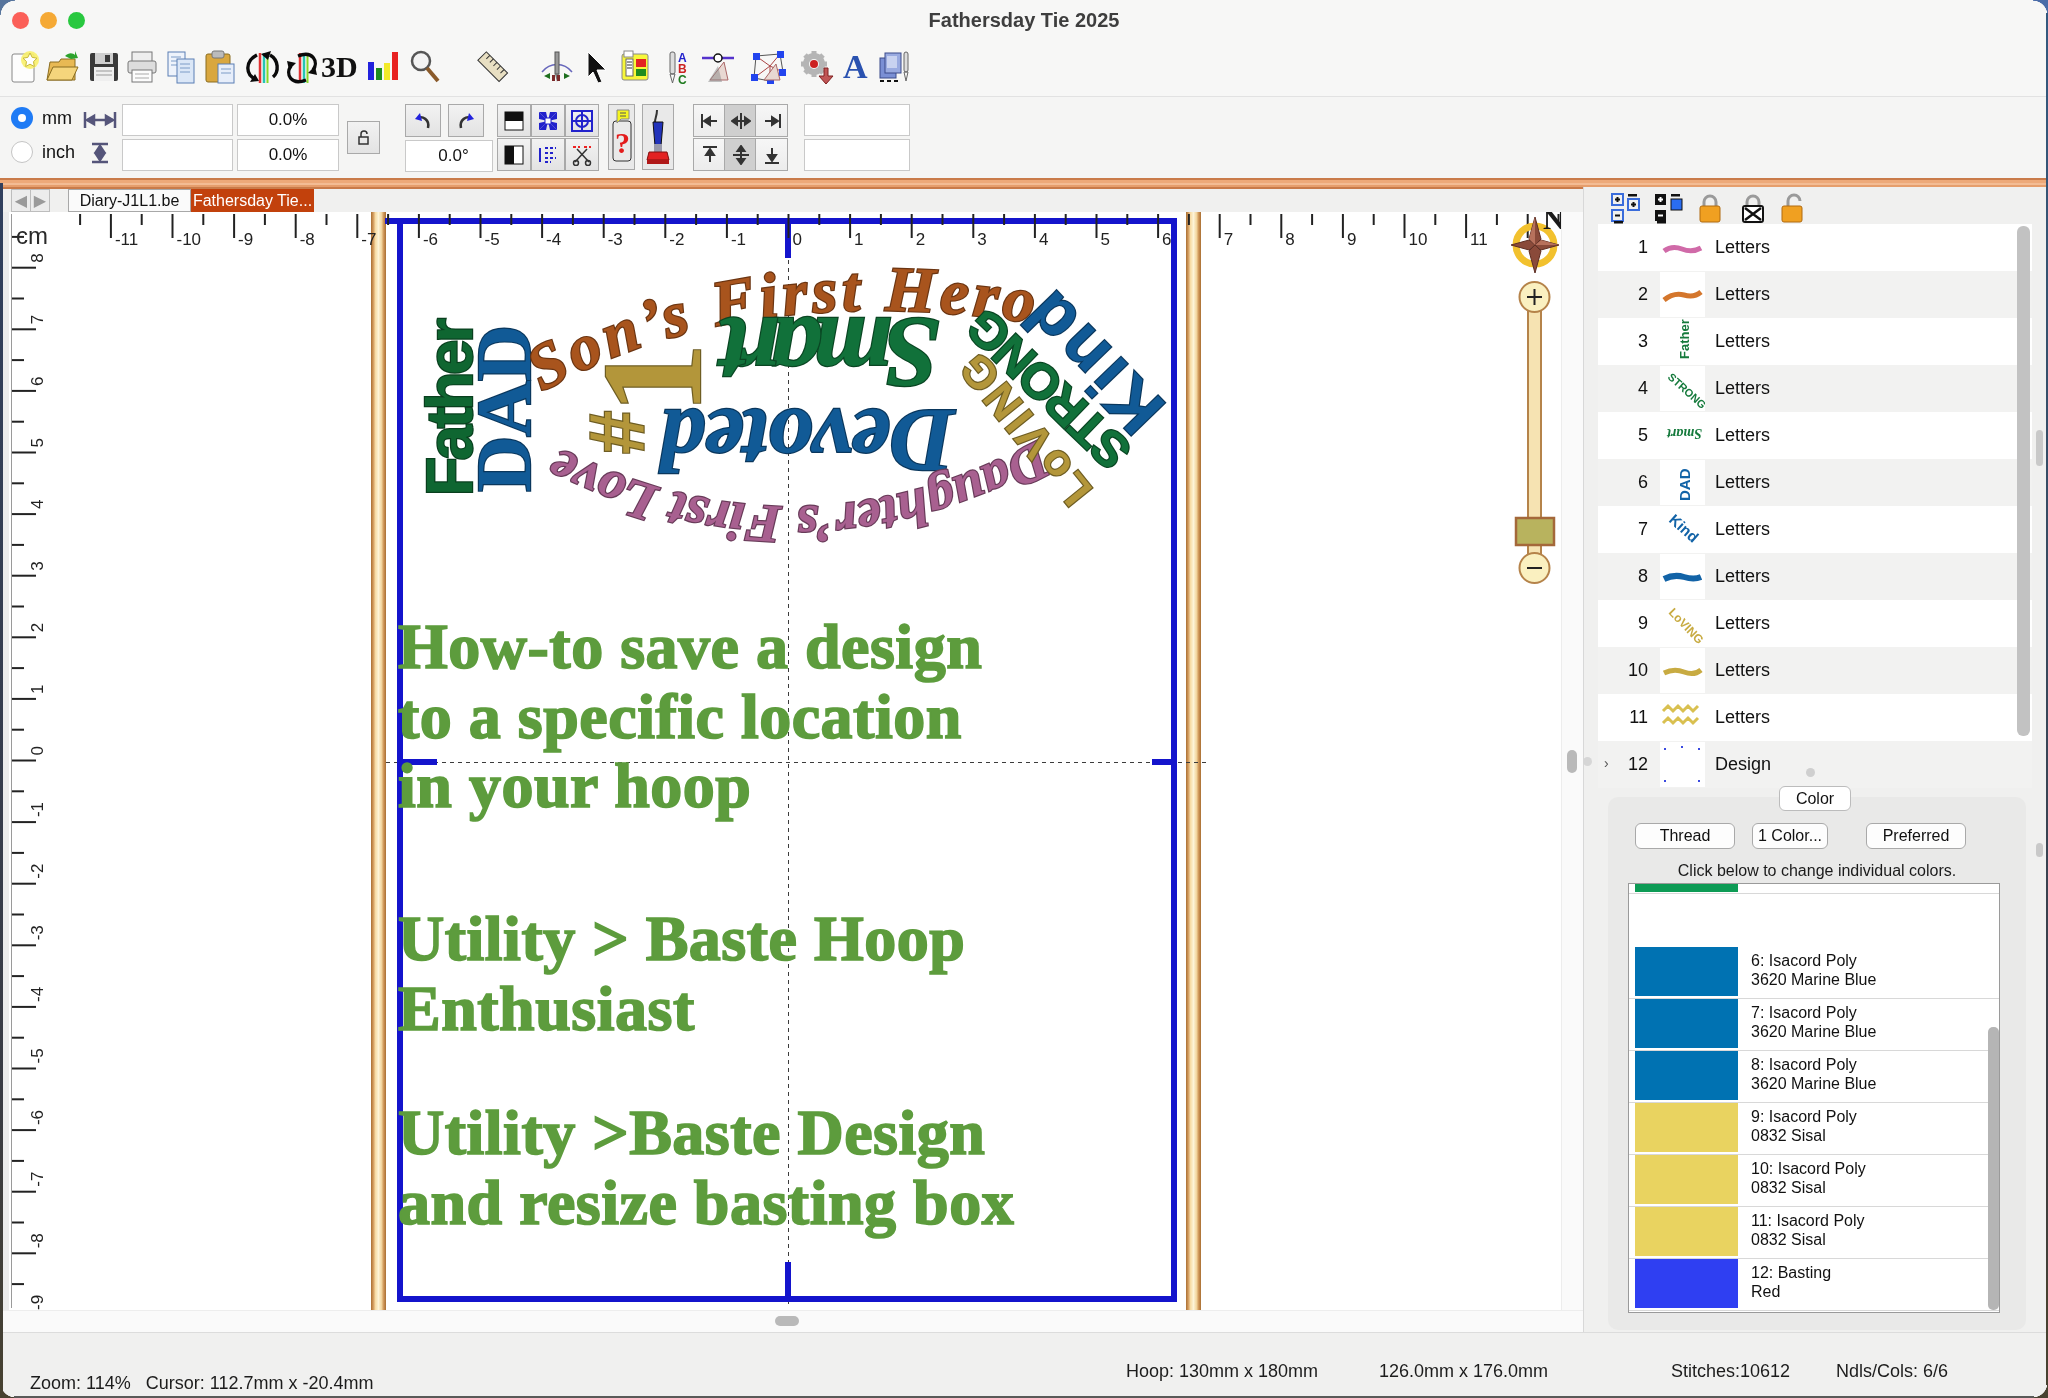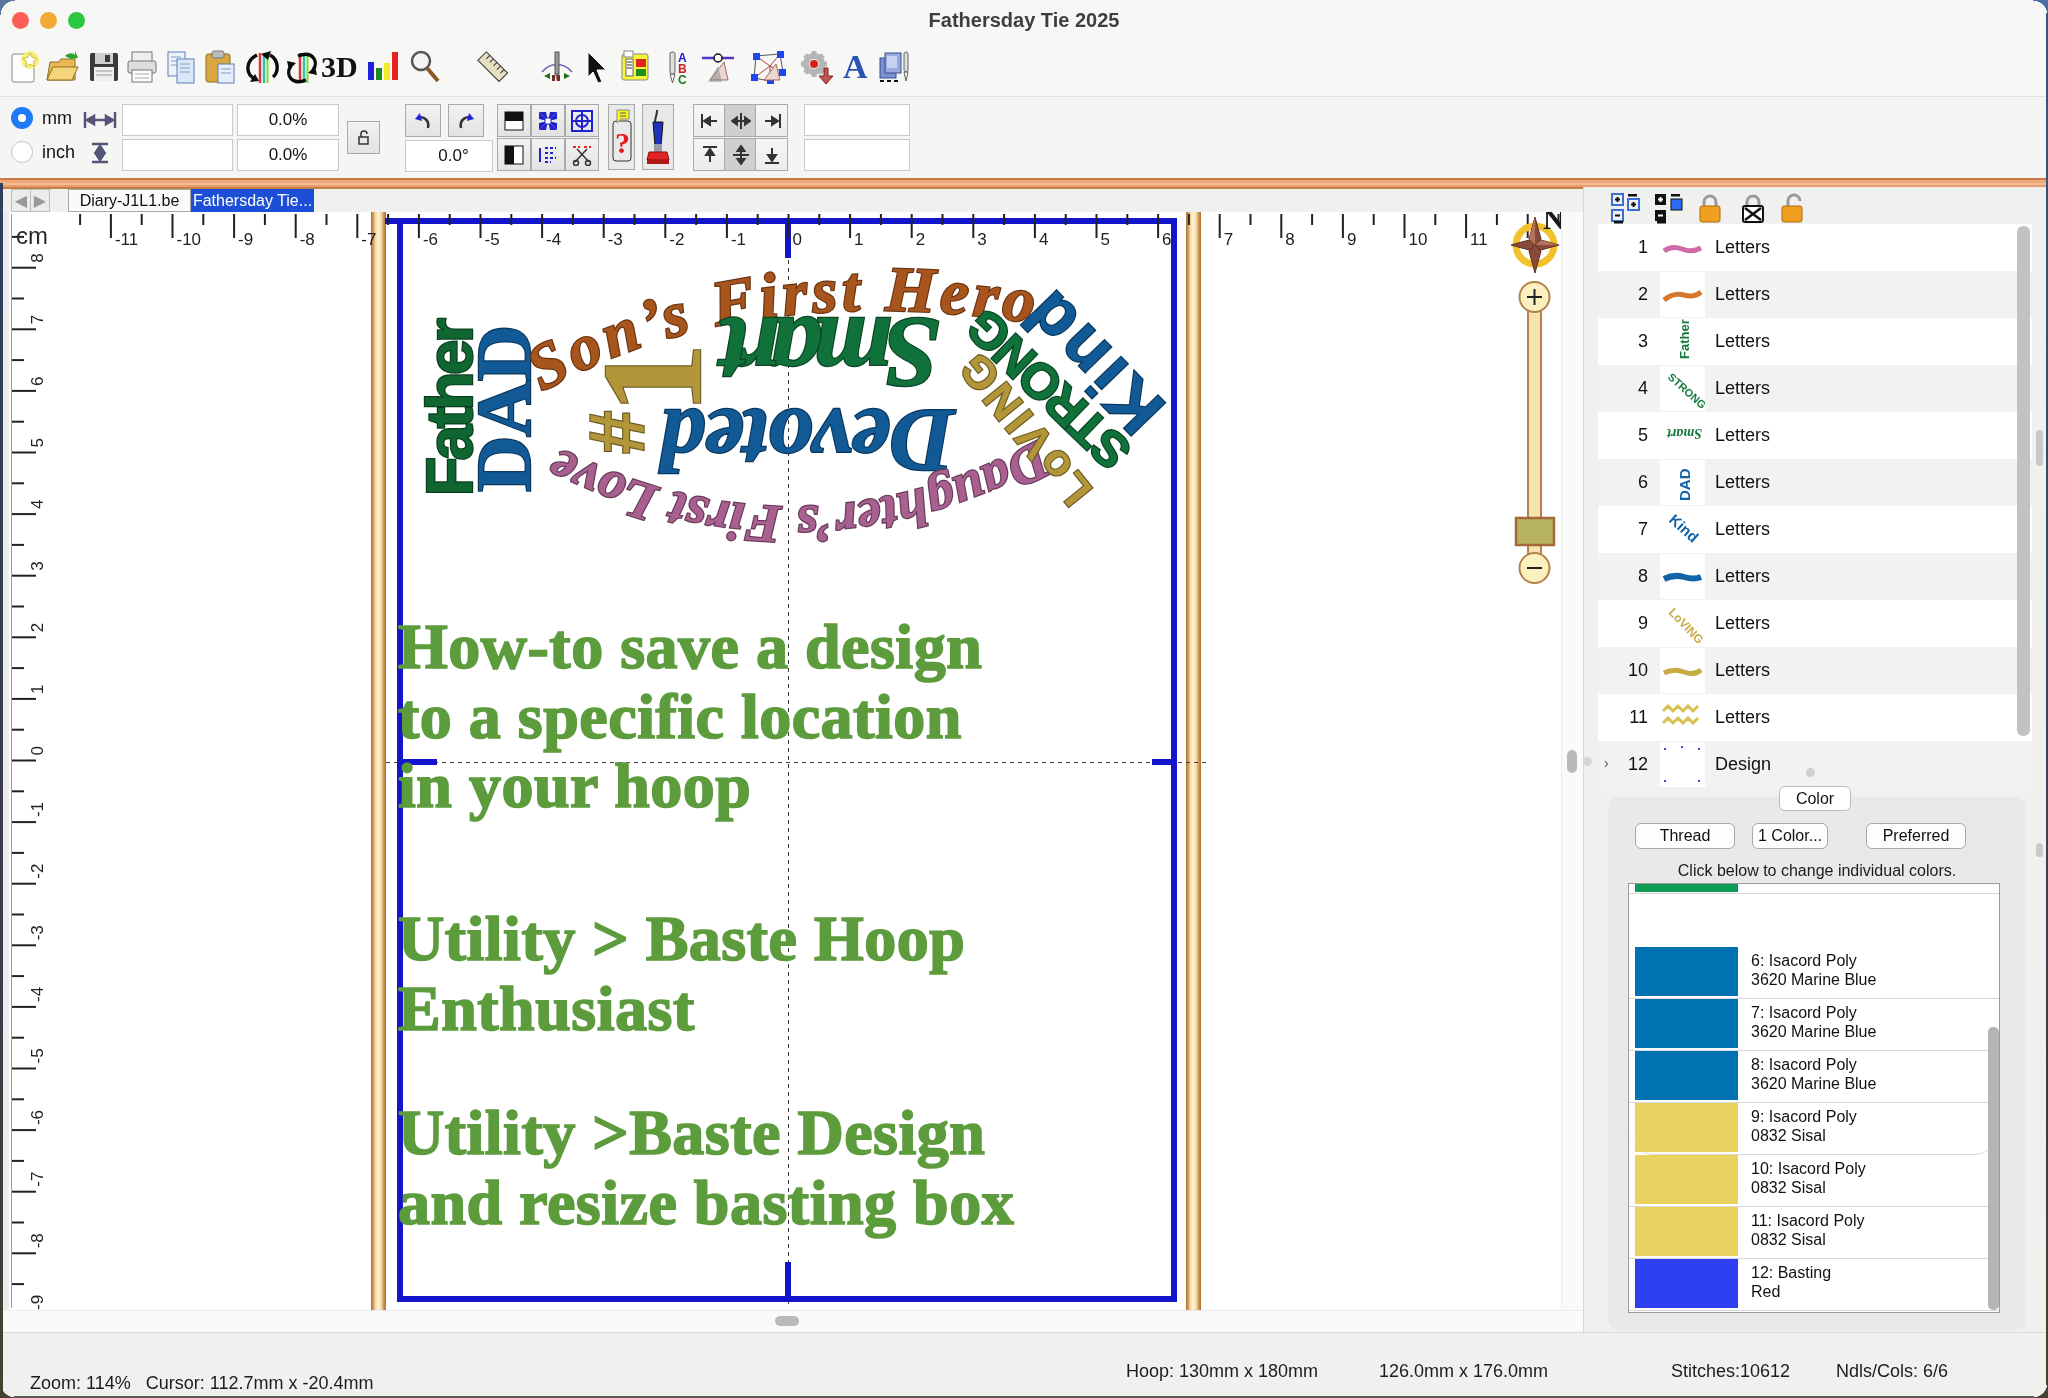--- a/index.html
+++ b/index.html
@@ -425,21 +425,21 @@
 <div id="osep" class="abs"></div>
 
 <div id="tabbar" class="abs"></div>
 <div class="navbtn" style="left:11px;">
     <span style="color:#9a9a9a;font-size:16px;">◀</span>
   </div>
 <div class="navbtn" style="left:30px;">
     <span style="color:#9a9a9a;font-size:16px;">▶</span>
   </div>
 <div class="tab" style="left:68px;width:123px;background:#fafafa;border:1px solid #a8a8a8;color:#111;">Diary-J1L1.be</div>
-<div class="tab" style="left:191px;width:123px;background:#1d4ed8;color:#fff;">Fathersday Tie...</div>
+<div class="tab" style="left:191px;width:123px;background:#c2410c;color:#fff;">Fathersday Tie...</div>
 
 <div id="canvas" class="abs">
   <div style="position:absolute;left:0;top:0;width:9px;height:1098px;background:#ececec;"></div>
   <div class="tanbar" style="left:371px;"></div>
   <div class="tanbar" style="left:1186px;"></div>
   <div id="hoop"></div>
   <div style="position:absolute;left:385px;top:6px;width:14px;height:6px;background:#1414cc;"></div>
   <div class="dashv"></div>
   <div class="dashh"></div>
 
@@ -789,21 +789,21 @@
   <div class="ctxt">6: Isacord Poly<br>3620 Marine Blue</div>
     </div>
 <div class="crow" style="top:114px;height:52px;">
   <div class="csw" style="height:49px;background:#0072b2;"></div>
   <div class="ctxt">7: Isacord Poly<br>3620 Marine Blue</div>
     </div>
 <div class="crow" style="top:166px;height:52px;">
   <div class="csw" style="height:49px;background:#0072b2;"></div>
   <div class="ctxt">8: Isacord Poly<br>3620 Marine Blue</div>
     </div>
-<div class="crow" style="top:218px;height:52px;border-radius:25px;">
+<div class="crow" style="top:218px;height:52px;">
   <div class="csw" style="height:49px;background:#e9d360;"></div>
   <div class="ctxt">9: Isacord Poly<br>0832 Sisal</div>
     </div>
 <div class="crow" style="top:270px;height:52px;">
   <div class="csw" style="height:49px;background:#e9d360;"></div>
   <div class="ctxt">10: Isacord Poly<br>0832 Sisal</div>
     </div>
 <div class="crow" style="top:322px;height:52px;">
   <div class="csw" style="height:49px;background:#e9d360;"></div>
   <div class="ctxt">11: Isacord Poly<br>0832 Sisal</div>

